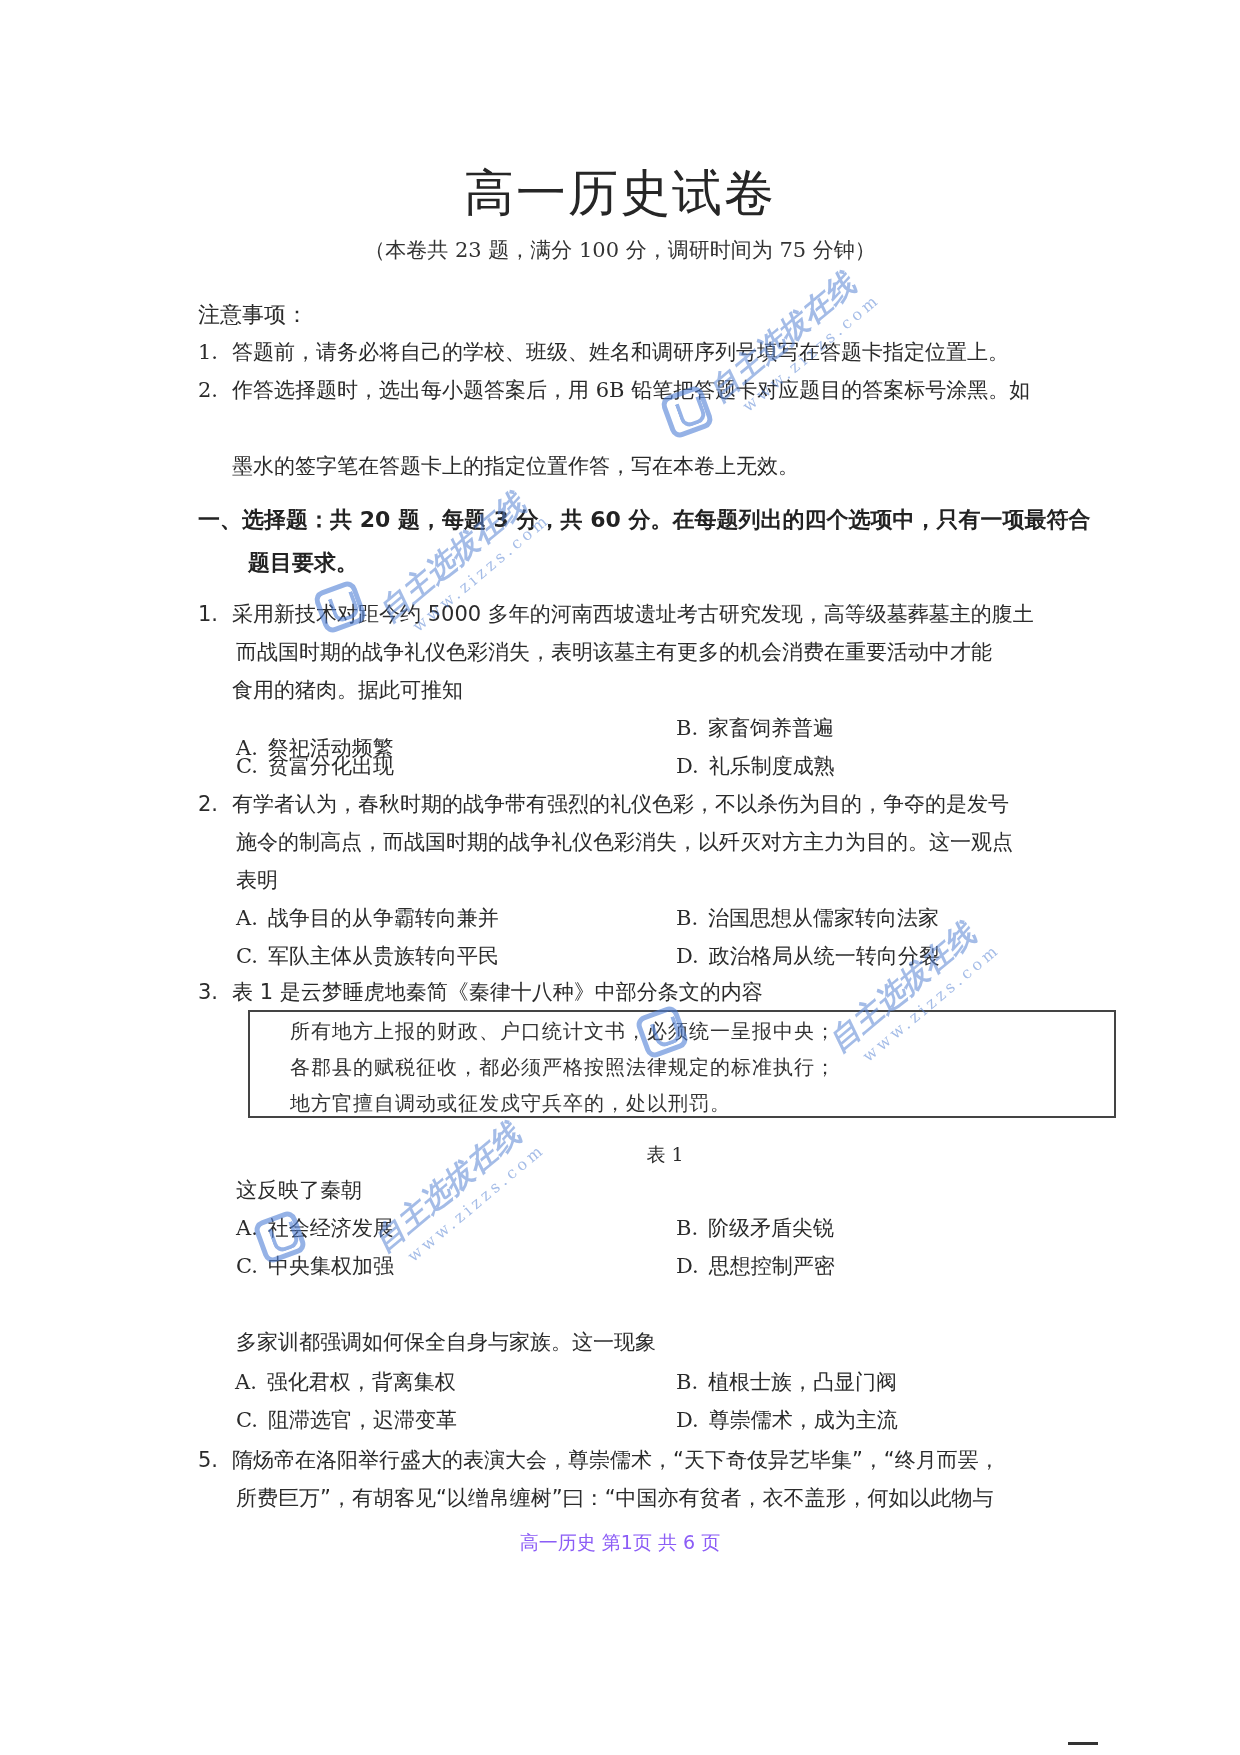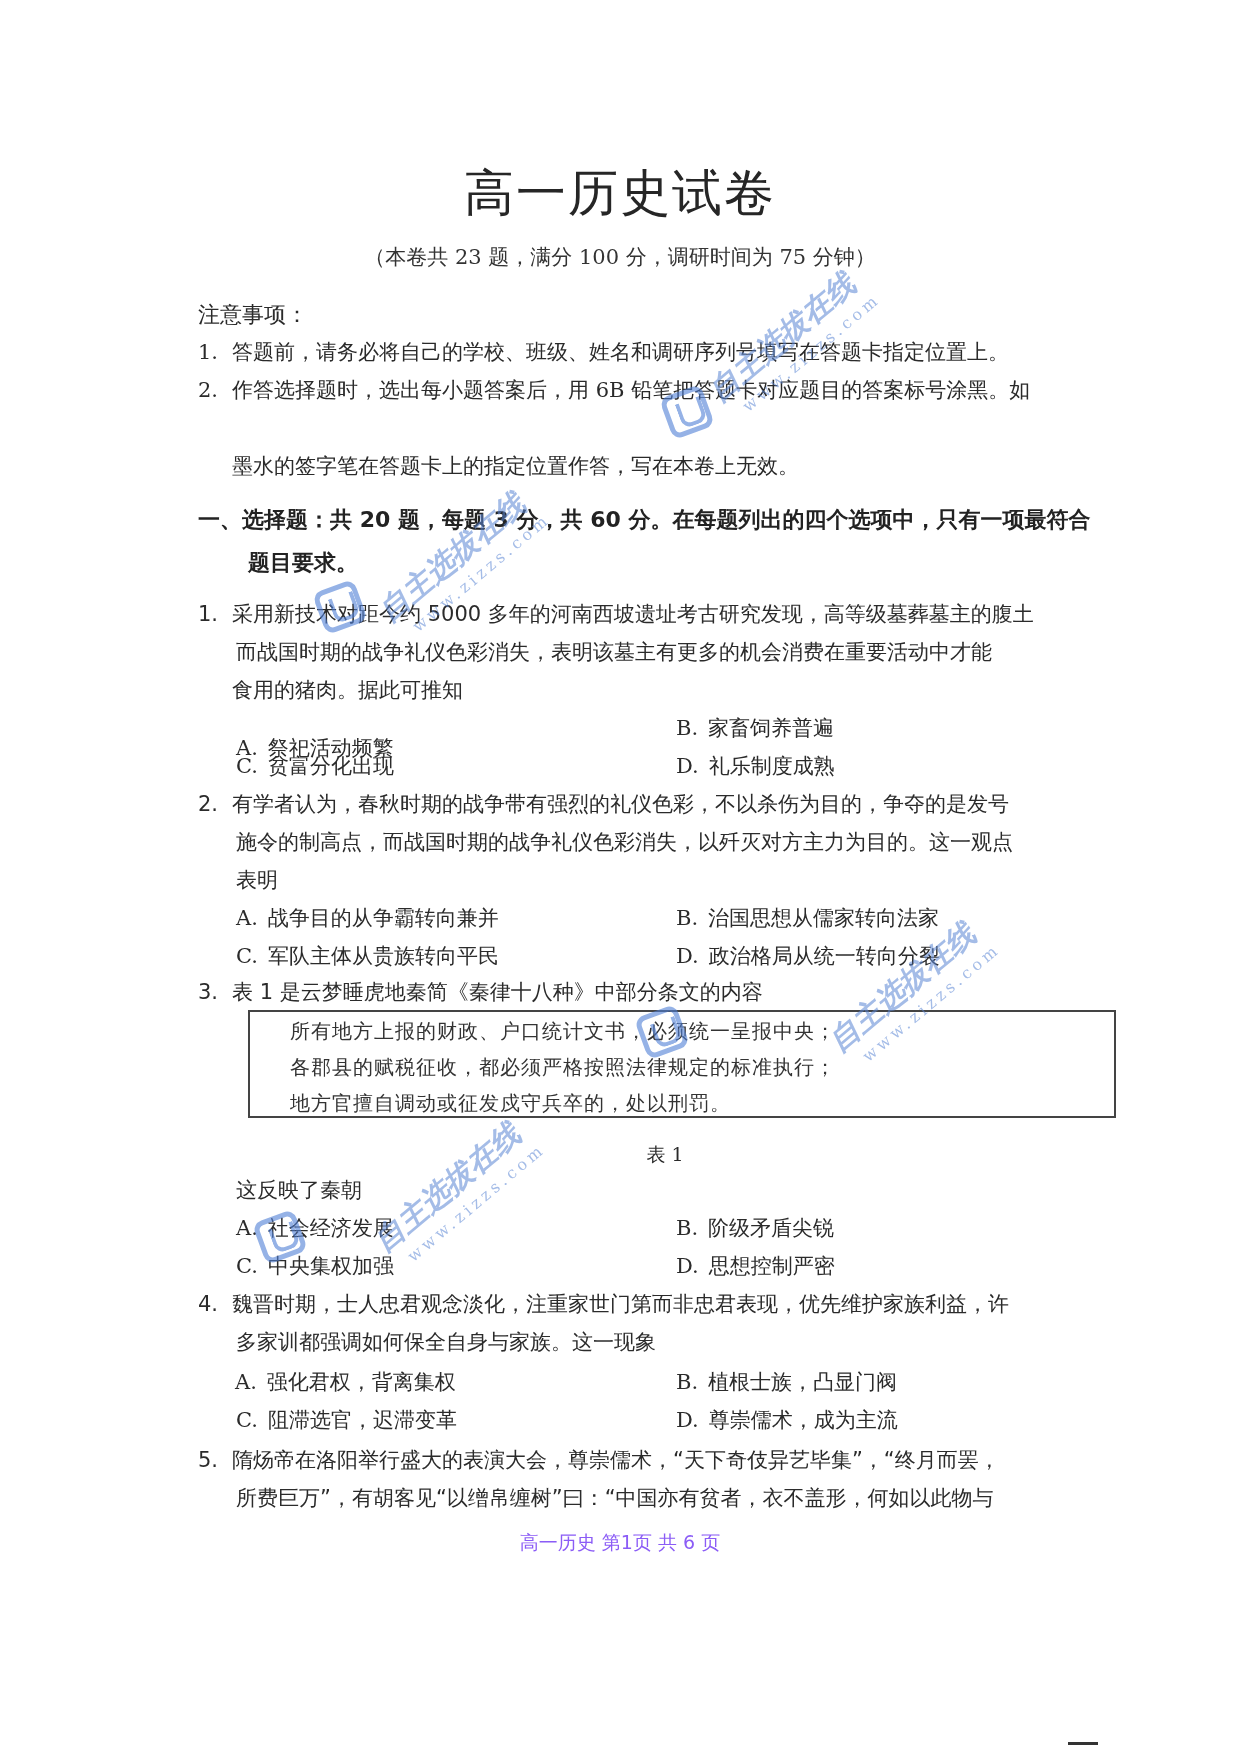--- a/index.html
+++ b/index.html
@@ -9,21 +9,21 @@
     color: #2a2a2a;
   }
   .page { position: absolute; left: 0; top: 0; width: 1124px; height: 1755px; }
   .title {
     position: absolute; top: 160px; left: 0; width: 1240px; text-align: center;
     font-family: "DejaVu Sans", "Liberation Sans", sans-serif;
     font-size: 50px; letter-spacing: 2px; color: #262626;
   }
   .subtitle {
     position: absolute; top: 236px; left: 0; width: 1240px; text-align: center;
-    font-size: 21px; color: #333; margin-top: 7px;
+    font-size: 21px; color: #333;
   }
   .notice-head {
     position: absolute; left: 198px; top: 300px; font-size: 22px;
     font-family: "DejaVu Sans", "Liberation Sans", sans-serif; color: #2a2a2a;
   }
   .line { position: absolute; white-space: nowrap; font-size: 21px; }
   .num { display: inline-block; width: 34px; }
   .section {
     position: absolute; left: 198px; top: 505px; font-size: 22px;
     font-family: "DejaVu Sans", "Liberation Sans", sans-serif; font-weight: bold; color: #222;
@@ -105,23 +105,20 @@
   <div class="table-line" style="top:1018px;">所有地方上报的财政、户口统计文书，必须统一呈报中央；</div>
   <div class="table-line" style="top:1054px;">各郡县的赋税征收，都必须严格按照法律规定的标准执行；</div>
   <div class="table-line" style="top:1090px;">地方官擅自调动或征发戍守兵卒的，处以刑罚。</div>
   <div class="caption">表 1</div>
   <div class="q" style="left:236px; top:1176px;">这反映了秦朝</div>
   <div class="opt" style="left:236px; top:1214px;"><span class="lbl">A.</span><span>社会经济发展</span></div>
   <div class="opt" style="left:676px; top:1214px;"><span class="lbl">B.</span><span>阶级矛盾尖锐</span></div>
   <div class="opt" style="left:236px; top:1252px;"><span class="lbl">C.</span><span>中央集权加强</span></div>
   <div class="opt" style="left:676px; top:1252px;"><span class="lbl">D.</span><span>思想控制严密</span></div>
 
-  <div class="q" style="top:1290px;">
-    <span class="num">4.</span><span>魏晋时期，士人忠君观念淡化，注重家世门第而非忠君表现，优先维护家族利益，许</span>
-  </div>
   <div class="q" style="left:236px; top:1328px;">多家训都强调如何保全自身与家族。这一现象</div>
   <div class="opt" style="left:235px; top:1368px;"><span class="lbl">A.</span><span>强化君权，背离集权</span></div>
   <div class="opt" style="left:676px; top:1368px;"><span class="lbl">B.</span><span>植根士族，凸显门阀</span></div>
   <div class="opt" style="left:236px; top:1406px;"><span class="lbl">C.</span><span>阻滞选官，迟滞变革</span></div>
   <div class="opt" style="left:676px; top:1406px;"><span class="lbl">D.</span><span>尊崇儒术，成为主流</span></div>
 
   <div class="q" style="top:1446px;">
     <span class="num">5.</span><span>隋炀帝在洛阳举行盛大的表演大会，尊崇儒术，“天下奇伎异艺毕集”，“终月而罢，</span>
   </div>
   <div class="q" style="left:236px; top:1484px;">所费巨万”，有胡客见“以缯帛缠树”曰：“中国亦有贫者，衣不盖形，何如以此物与</div>

